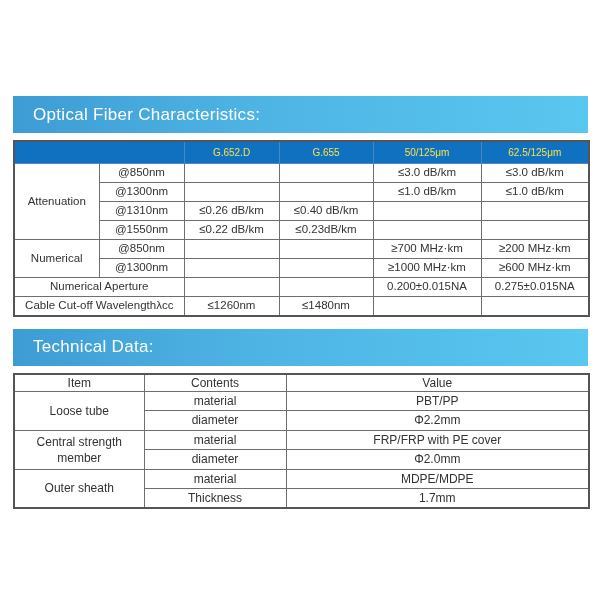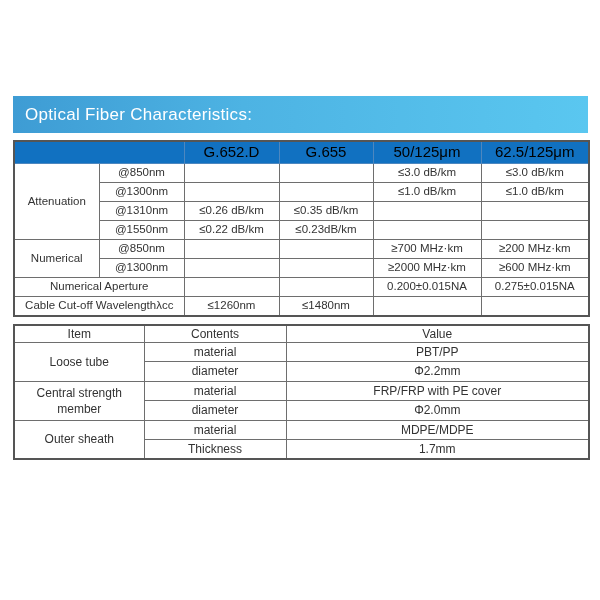--- a/index.html
+++ b/index.html
@@ -5,33 +5,33 @@
   html,body{margin:0;padding:0;}
   .page{
     width:600px;height:600px;background:#ffffff;position:relative;overflow:hidden;
     font-family:"Liberation Sans","DejaVu Sans",sans-serif;color:#333;
   }
   .content{position:absolute;left:13px;top:96px;width:575px;}
   .banner{
     height:37px;box-sizing:border-box;
     background:linear-gradient(90deg,#3e9cd4 0%,#4db3e3 40%,#5ac7f0 100%);
     color:#ffffff;font-size:17px;letter-spacing:0.3px;
-    display:flex;align-items:center;padding-left:12px;
+    display:flex;align-items:center;padding-left:20px;
   }
   .banner-tech{margin-top:12px;}
   table{
     border-collapse:collapse;table-layout:fixed;width:575px;
     text-align:center;color:#333;
   }
   .fiber-table{margin-top:7px;font-size:11.5px;}
   .tech-table{margin-top:7px;font-size:12px;}
   td,th{border:1px solid #6e6e6e;padding:0 2px;font-weight:normal;overflow:hidden;line-height:1.35;}
   table{border:2px solid #555;}
   .fiber-table thead th{
-    background:#1171c1;color:#000000;font-size:15px;height:21px;
+    background:#1171c1;color:#fde047;font-size:10px;height:21px;
     border-color:#4d87bf;border-top-color:#555;
   }
   .fiber-table thead th:first-child{border-left-color:#555;}
   .fiber-table thead th:last-child{border-right-color:#555;margin-top:16px;}
   .fiber-table tbody tr{height:19px;}
   .tech-table thead tr{height:15px;}
   .tech-table tbody tr{height:19.5px;}
 </style>
 </head>
 <body>
@@ -73,21 +73,21 @@
         <tr>
           <td>@1300nm</td>
           <td></td>
           <td></td>
           <td>≤1.0 dB/km</td>
           <td>≤1.0 dB/km</td>
         </tr>
         <tr>
           <td>@1310nm</td>
           <td>≤0.26 dB/km</td>
-          <td>≤0.35 dB/km</td>
+          <td>≤0.40 dB/km</td>
           <td></td>
           <td></td>
         </tr>
         <tr>
           <td>@1550nm</td>
           <td>≤0.22 dB/km</td>
           <td>≤0.23dB/km</td>
           <td></td>
           <td></td>
         </tr>
@@ -96,40 +96,43 @@
           <td>@850nm</td>
           <td></td>
           <td></td>
           <td>≥700 MHz·km</td>
           <td>≥200 MHz·km</td>
         </tr>
         <tr>
           <td>@1300nm</td>
           <td></td>
           <td></td>
-          <td>≥2000 MHz·km</td>
+          <td>≥1000 MHz·km</td>
           <td>≥600 MHz·km</td>
         </tr>
         <tr>
           <td colspan="2">Numerical Aperture</td>
           <td></td>
           <td></td>
           <td>0.200±0.015NA</td>
           <td>0.275±0.015NA</td>
         </tr>
         <tr>
           <td colspan="2">Cable Cut-off Wavelengthλcc</td>
           <td>≤1260nm</td>
           <td>≤1480nm</td>
           <td></td>
           <td></td>
         </tr>
       </tbody>
     </table>
 
+    <div class="banner banner-tech">
+      <span>Technical Data:</span>
+    </div>
 
     <table class="tech-table">
       <colgroup>
         <col style="width:130px">
           <col style="width:142px">
           <col style="width:303px">
       </colgroup>
       <thead>
         <tr>
           <th>Item</th>

